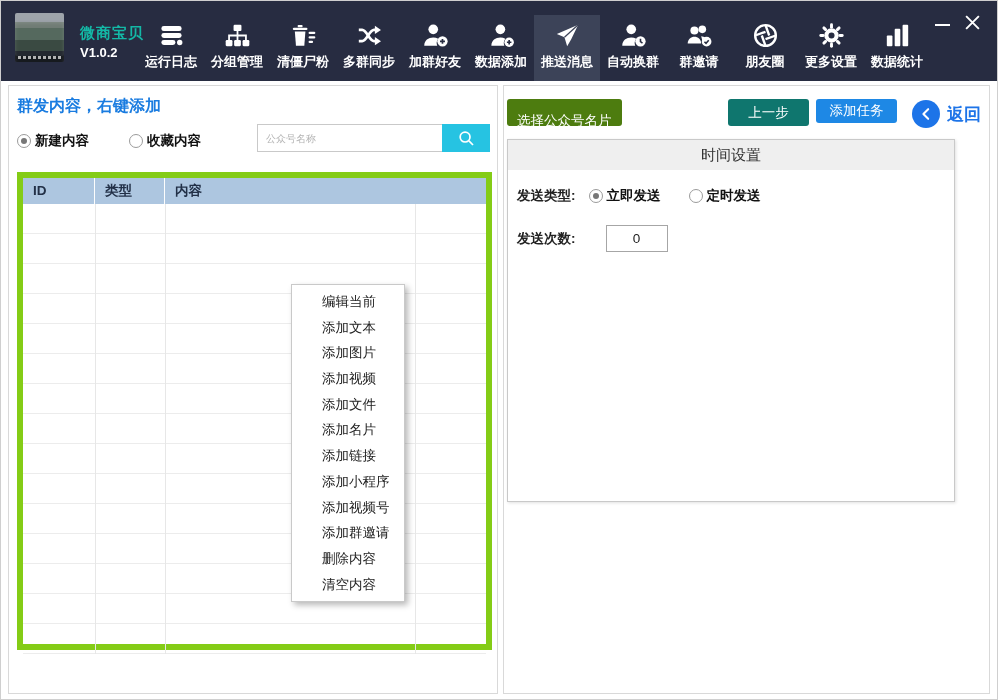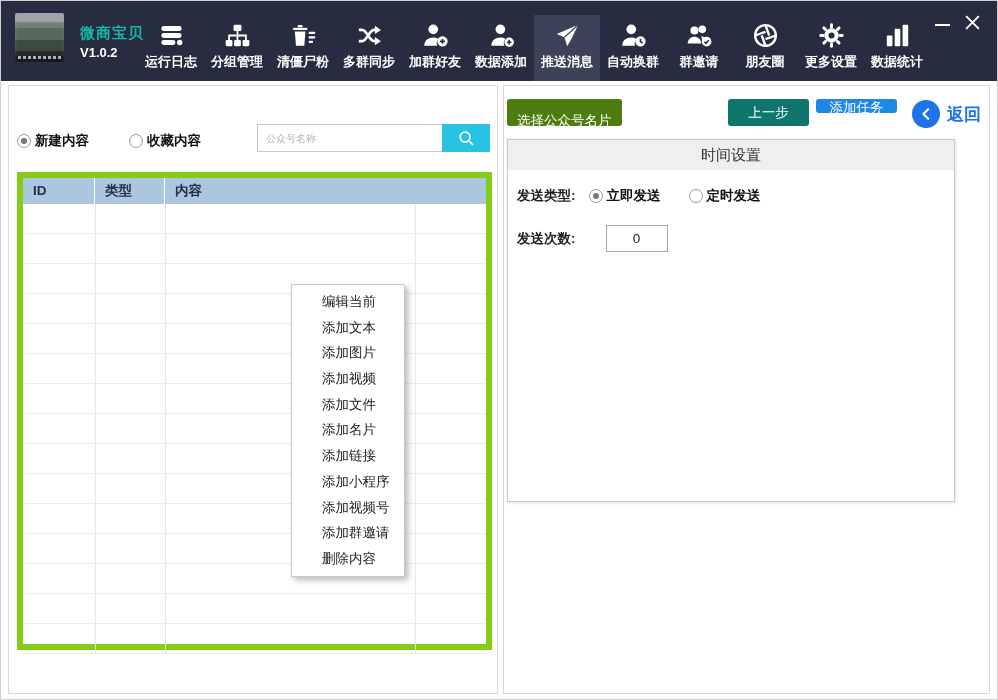--- a/index.html
+++ b/index.html
@@ -59,21 +59,21 @@
   .t-vline.v1 { left:72px; } .t-vline.v2 { left:142px; } .t-vline.v3 { left:392px; }
 
   .context-menu { position:absolute; left:290px; top:283px; width:114px; background:#fff; border:1px solid #c9c9c9;
                   box-shadow:3px 3px 6px rgba(0,0,0,.28); padding:4px 0; z-index:50; }
   .menu-item { height:25.7px; line-height:25.7px; padding-left:30px; font-size:13.5px; color:#222; cursor:pointer; white-space:nowrap; }
 
   
   .btn { border:none; cursor:pointer; font-family:inherit; font-size:13.5px; color:#fff; border-radius:3px; }
   .btn-pink { position:absolute; left:3px; top:13px; height:27px; padding:13px 10px; background:#4d7c0f; font-weight:400; }
   .btn-prev { position:absolute; left:224px; top:13px; width:81px; height:27px; background:#0f766e; }
-  .btn-addtask { position:absolute; left:312px; top:13px; width:81px; height:14px; background:#1e88e5; }
+  .btn-addtask { position:absolute; left:312px; top:13px; width:81px; height:24px; background:#1e88e5; }
   .back-circle { position:absolute; left:408px; top:14px; width:28px; height:28px; border-radius:50%; background:#1d74e8;
                  display:flex; align-items:center; justify-content:center; cursor:pointer; }
   .back-circle svg { width:14px; height:14px; }
   .back-label { position:absolute; left:443px; top:17px; font-size:17px; font-weight:700; color:#1d74e8; cursor:pointer; }
 
   .time-panel { position:absolute; left:3px; top:53px; width:448px; height:363px; border:1px solid #c9c9c9; background:#fff;
                 box-shadow:1px 1px 3px rgba(0,0,0,.12); }
   .tp-header { height:30px; background:#efefef; text-align:center; line-height:30px; font-size:15px; color:#333; }
   .tp-row1 { position:absolute; left:9px; top:47px; display:flex; align-items:center; }
   .tp-row2 { position:absolute; left:9px; top:85px; display:flex; align-items:center;gap:20px; }
@@ -267,20 +267,21 @@
         </div>
       <div class="win-close">
         <svg viewBox="0 0 16 16">
             <path d="M2 2l12 12M14 2L2 14" stroke="#fff" stroke-width="1.8"></path>
           </svg>
       </div>
     </div>
   </div>
 
   <div class="left-panel">
+    <div class="lp-title">群发内容，右键添加</div>
 
     <div class="lp-radios">
       <span class="radio-group">
         <span class="radio checked"></span>
         <span class="radio-label">新建内容</span>
       </span>
       <span class="radio-gap"></span>
       <span class="radio-group">
         <span class="radio"></span>
         <span class="radio-label">收藏内容</span>
@@ -331,20 +332,21 @@
     <div class="menu-item">添加文本</div>
     <div class="menu-item">添加图片</div>
     <div class="menu-item">添加视频</div>
     <div class="menu-item">添加文件</div>
     <div class="menu-item">添加名片</div>
     <div class="menu-item">添加链接</div>
     <div class="menu-item">添加小程序</div>
     <div class="menu-item">添加视频号</div>
     <div class="menu-item">添加群邀请</div>
     <div class="menu-item">删除内容</div>
+    <div class="menu-item">清空内容</div>
   </div>
 
   <div class="right-panel">
     <button class="btn btn-pink">选择公众号名片</button>
     <button class="btn btn-prev">上一步</button>
     <button class="btn btn-addtask">添加任务</button>
     <div class="back-circle">
       <svg viewBox="0 0 16 16" fill="none">
           <path d="M10.5 2.5L5 8l5.5 5.5" stroke="#fff" stroke-width="2.3" stroke-linecap="round" stroke-linejoin="round"></path>
         </svg>

